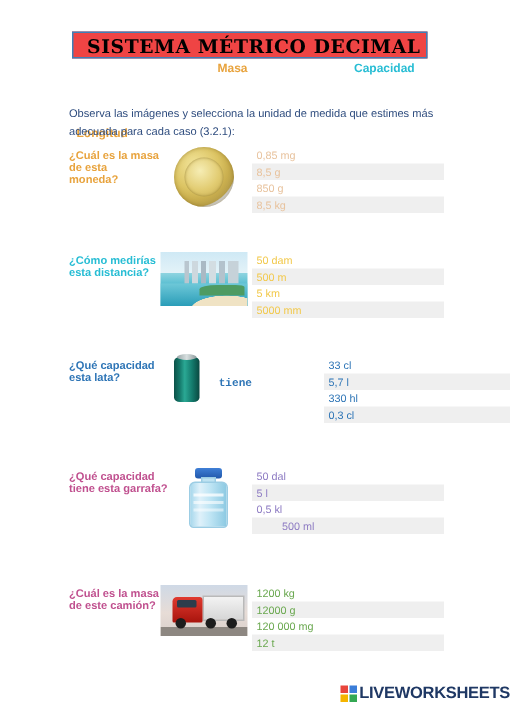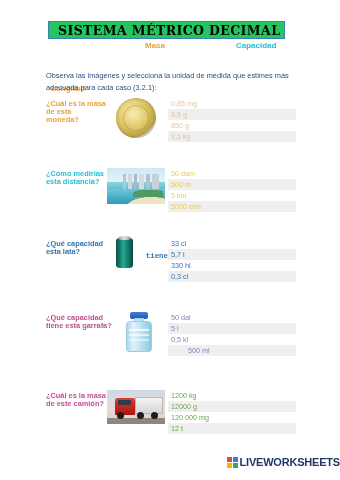--- a/index.html
+++ b/index.html
@@ -13,21 +13,21 @@
     position: relative;
     width: 340px; height: 480px;
     background: #ffffff;
   }
 
   
   .title-bar {
     position: absolute;
     left: 48px; top: 21px;
     width: 237px; height: 18px;
-    background: #22c55e;
+    background: #ef4444;
     border: 1px solid #3f7fb8;
     box-sizing: border-box;
     display: flex; align-items: center;
   }
   .title-text {
     font-family: "DejaVu Serif", serif;
     font-weight: bold;
     font-size: 12.5px;
     letter-spacing: 0.4px;
     color: #000000;
@@ -299,21 +299,21 @@
       </div>
     </div>
     <div class="options">
       <div class="opt" style="color:#F2C94C;">50 dam</div>
       <div class="opt alt" style="color:#F2C94C;">500 m</div>
       <div class="opt" style="color:#F2C94C;">5 km</div>
       <div class="opt alt" style="color:#F2C94C;">5000 mm</div>
     </div>
   </div>
 
-  <div class="qblock" style="top:238px;">
+  <div class="qblock" style="top:238px;gap:48px;">
     <div class="q-left">
       <div class="q-text" style="color:#2E75B6;">¿Qué capacidad esta lata?</div>
       <div class="q-media">
         <div class="can"></div>
       </div>
       <div class="q-inline-word" style="color:#2E75B6;font-family:Liberation Mono, monospace;">tiene</div>
     </div>
     <div class="options">
       <div class="opt" style="color:#2E75B6;">33 cl</div>
       <div class="opt alt" style="color:#2E75B6;">5,7 l</div>

